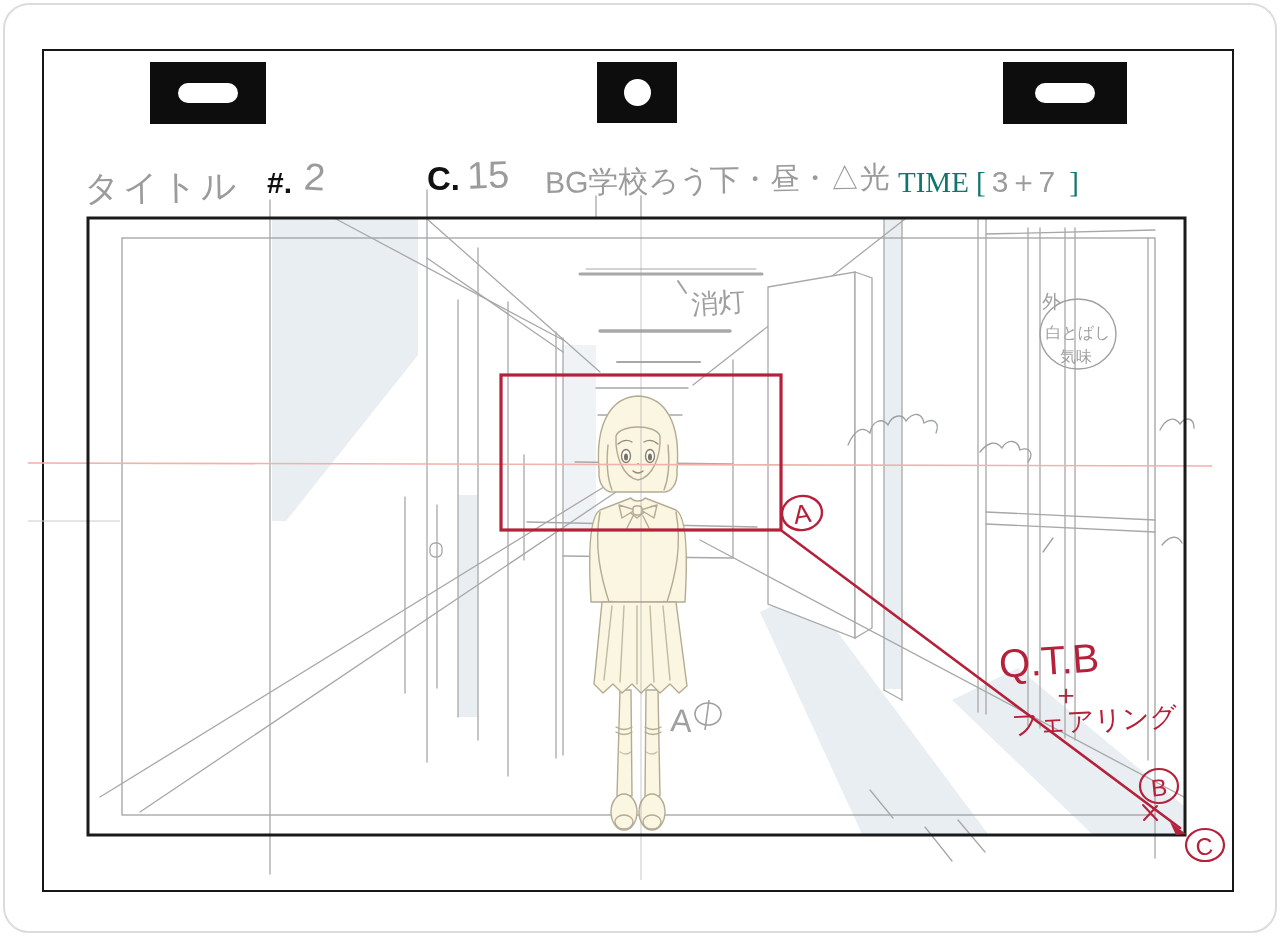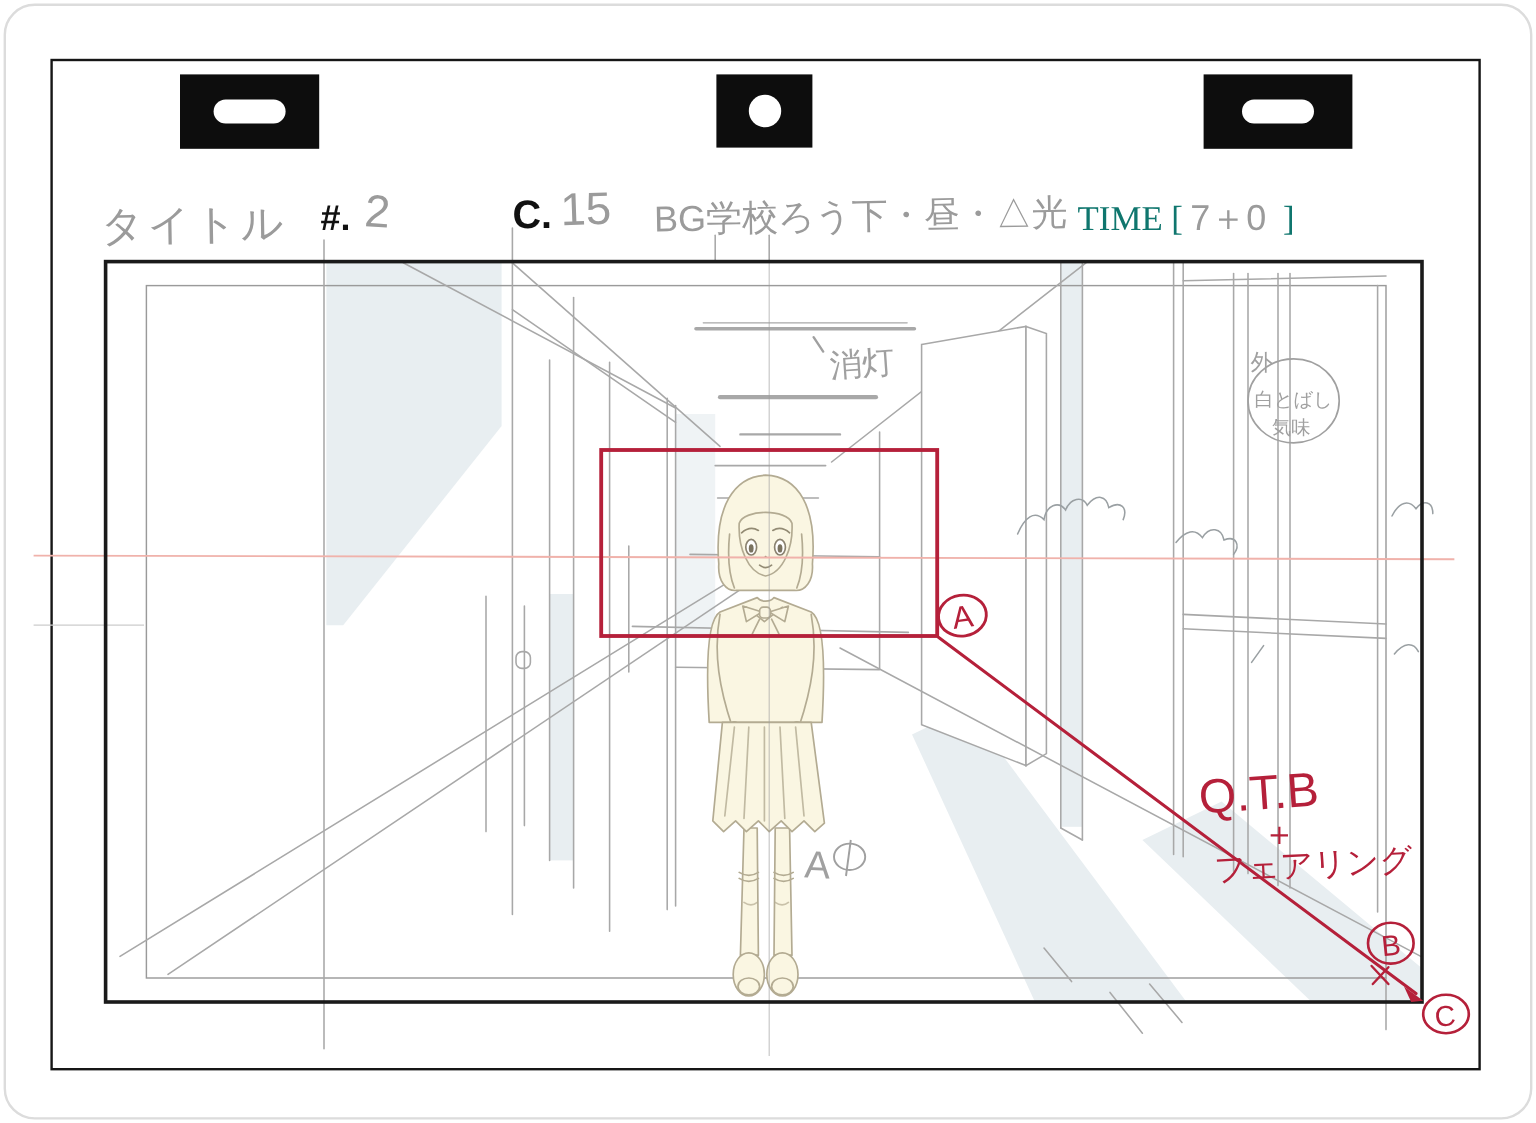--- a/index.html
+++ b/index.html
@@ -40,21 +40,21 @@
 
   <div class="hdr print-bold" style="left:267px;top:166px;font-size:30px;">#.</div>
   <div class="hdr hand" style="left:304px;top:156px;font-size:38px;transform:rotate(4deg);">2</div>
 
   <div class="hdr print-bold" style="left:427px;top:160px;font-size:33px;">C.</div>
   <div class="hdr hand" style="left:467px;top:154px;font-size:38px;transform:rotate(-2deg);">15</div>
 
   <div class="hdr hand" style="left:545px;top:160px;font-size:30px;transform:rotate(-1deg);">BG学校ろう下・昼・△光</div>
 
   <div class="hdr" style="left:898px;top:162px;font-size:29px;">
-    <span class="print-serif">TIME [</span><span class="hand" style="font-size:30px;padding:0 14px 0 6px;">7＋0</span><span class="print-serif">]</span>
+    <span class="print-serif">TIME [</span><span class="hand" style="font-size:30px;padding:0 14px 0 6px;">3＋7</span><span class="print-serif">]</span>
   </div>
 
   <svg width="1280" height="936" viewBox="0 0 1280 936" style="position:absolute;left:0;top:0;">
 
     <g fill="#e8eef1" stroke="none">
       <polygon points="272,219 418,219 418,355 286,521 272,521"></polygon>
       <rect x="458" y="495" width="20" height="222"></rect>
       <rect x="563" y="345" width="33" height="186" opacity="0.7"></rect>
       <rect x="884" y="219" width="18" height="470"></rect>
       <polygon points="760,612 806,590 988,834 862,834"></polygon>

